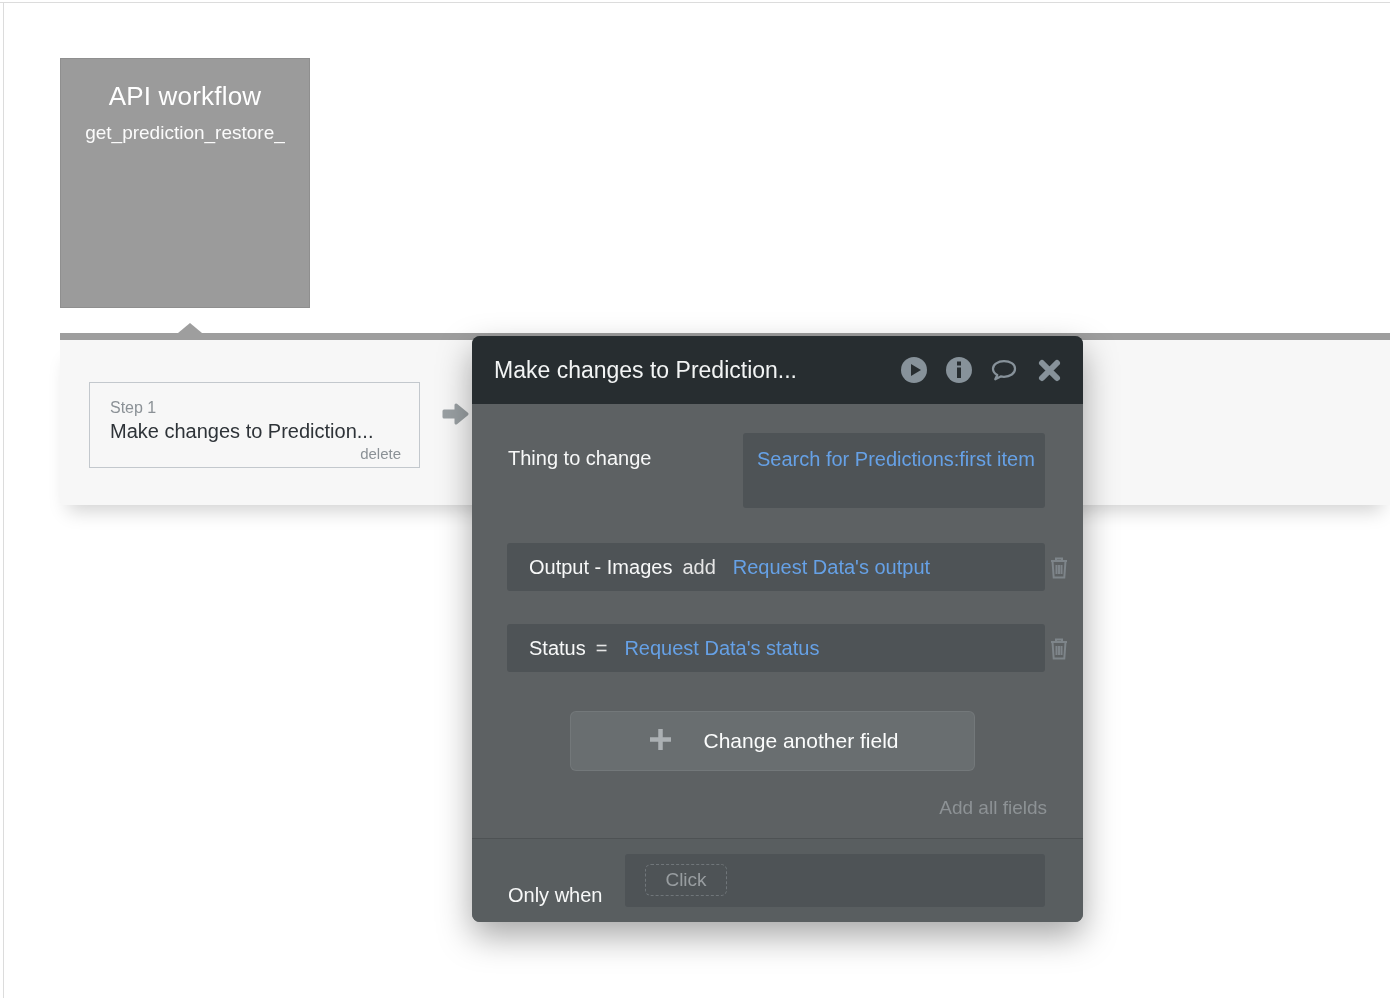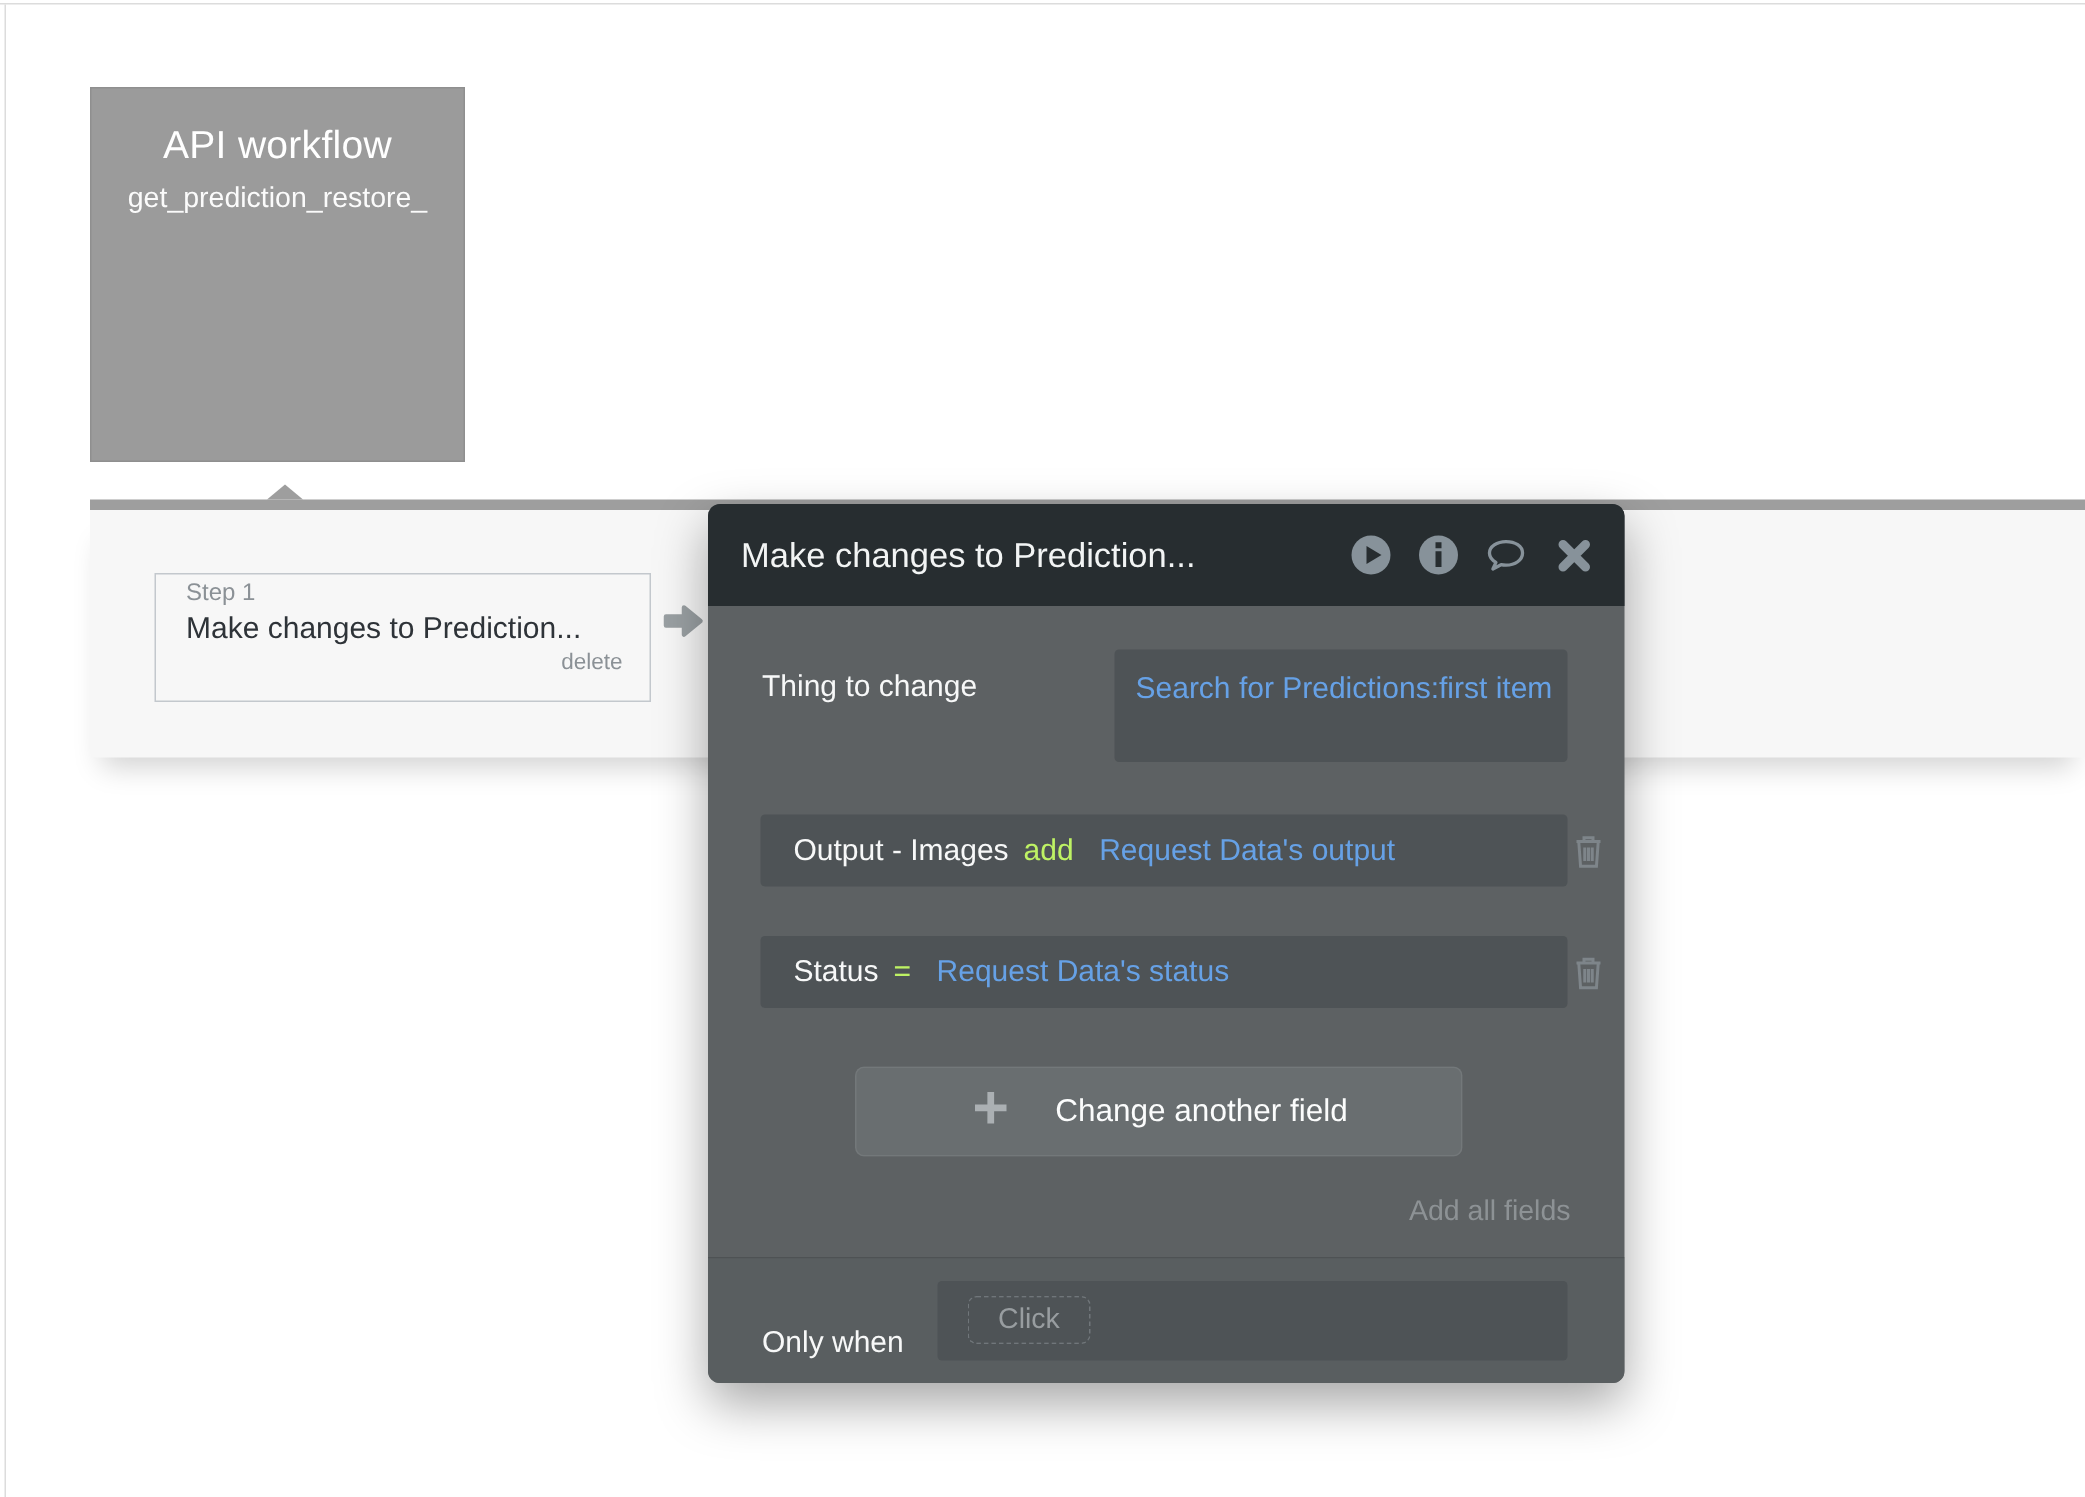--- a/index.html
+++ b/index.html
@@ -23,22 +23,22 @@
   .add-card .lbl { width:205px; font-size:19px; line-height:36px; color:#8c8c8c; }
 
   
   .strip-caret { position:absolute; left:178px; top:323px; width:0; height:0;
                  border-left:12px solid transparent; border-right:12px solid transparent;
                  border-bottom:10px solid #9e9e9e; }
   .strip-bar   { position:absolute; left:60px; top:333px; right:0; height:7px; background:#9e9e9e; }
   .strip-panel { position:absolute; left:60px; top:340px; right:0; height:165px; background:#f7f7f7;
                  border-bottom-left-radius:4px; box-shadow:0 14px 18px -8px rgba(0,0,0,.18); }
 
-  .step-card { position:absolute; left:103px; top:382px; width:331px; height:86px;
-               border:1px solid #c3c8cd; background:#f7f7f7; padding:4px 18px 6px 20px; cursor:pointer; }
+  .step-card { position:absolute; left:89px; top:382px; width:331px; height:86px;
+               border:1px solid #c3c8cd; background:#f7f7f7; padding:16px 18px 6px 20px; cursor:pointer; }
   .step-card .num   { font-size:16px; color:#8b9196; }
   .step-card .title { font-size:20px; color:#2e3338; margin-top:3px; white-space:nowrap; }
   .step-card .del   { font-size:15px; color:#8b9196; text-align:right; margin-top:2px; cursor:pointer; }
 
   .step-arrow { position:absolute; left:441px; top:401px; }
 
   
   .modal { position:absolute; left:472px; top:336px; width:611px; height:586px;
            background:#5d6163; border-radius:8px; box-shadow:0 14px 34px rgba(0,0,0,.35); }
   .modal-header { position:absolute; left:0; right:0; top:0; height:68px; background:#272d30;
@@ -51,21 +51,21 @@
 
   .val-box { position:absolute; background:#4e5356; border-radius:3px; cursor:pointer; }
   .link { color:#66a1e6; }
 
   .box-thing { left:271px; top:97px; width:302px; min-height:75px; padding:10px 6px 10px 14px;
                font-size:20px; line-height:33px; }
 
   .change-row { left:35px; width:538px; height:48px; display:flex; align-items:center;
                 padding:0 22px; font-size:20px; }
   .change-row .fld { color:#f7f8f8; white-space:nowrap; }
-  .change-row .op  { color:#bef264; margin-left:10px; }
+  .change-row .op  { color:#e5e5e5; margin-left:10px; }
   .change-row .lnk { margin-left:17px; white-space:nowrap; }
   .row2 { top:207px; } .row3 { top:288px; }
   .trash { position:absolute; left:575px; width:24px; height:28px; cursor:pointer; }
   .trash2 { top:217px; } .trash3 { top:298px; }
 
   .add-field-btn { position:absolute; left:98px; top:375px; width:405px; height:60px;
                    background:#696e70; border:1px solid rgba(255,255,255,.07); border-radius:6px;
                    display:flex; align-items:center; justify-content:center; gap:30px; cursor:pointer; }
   .add-field-btn .lbl { font-size:21px; color:#fbfcfc; }
 

